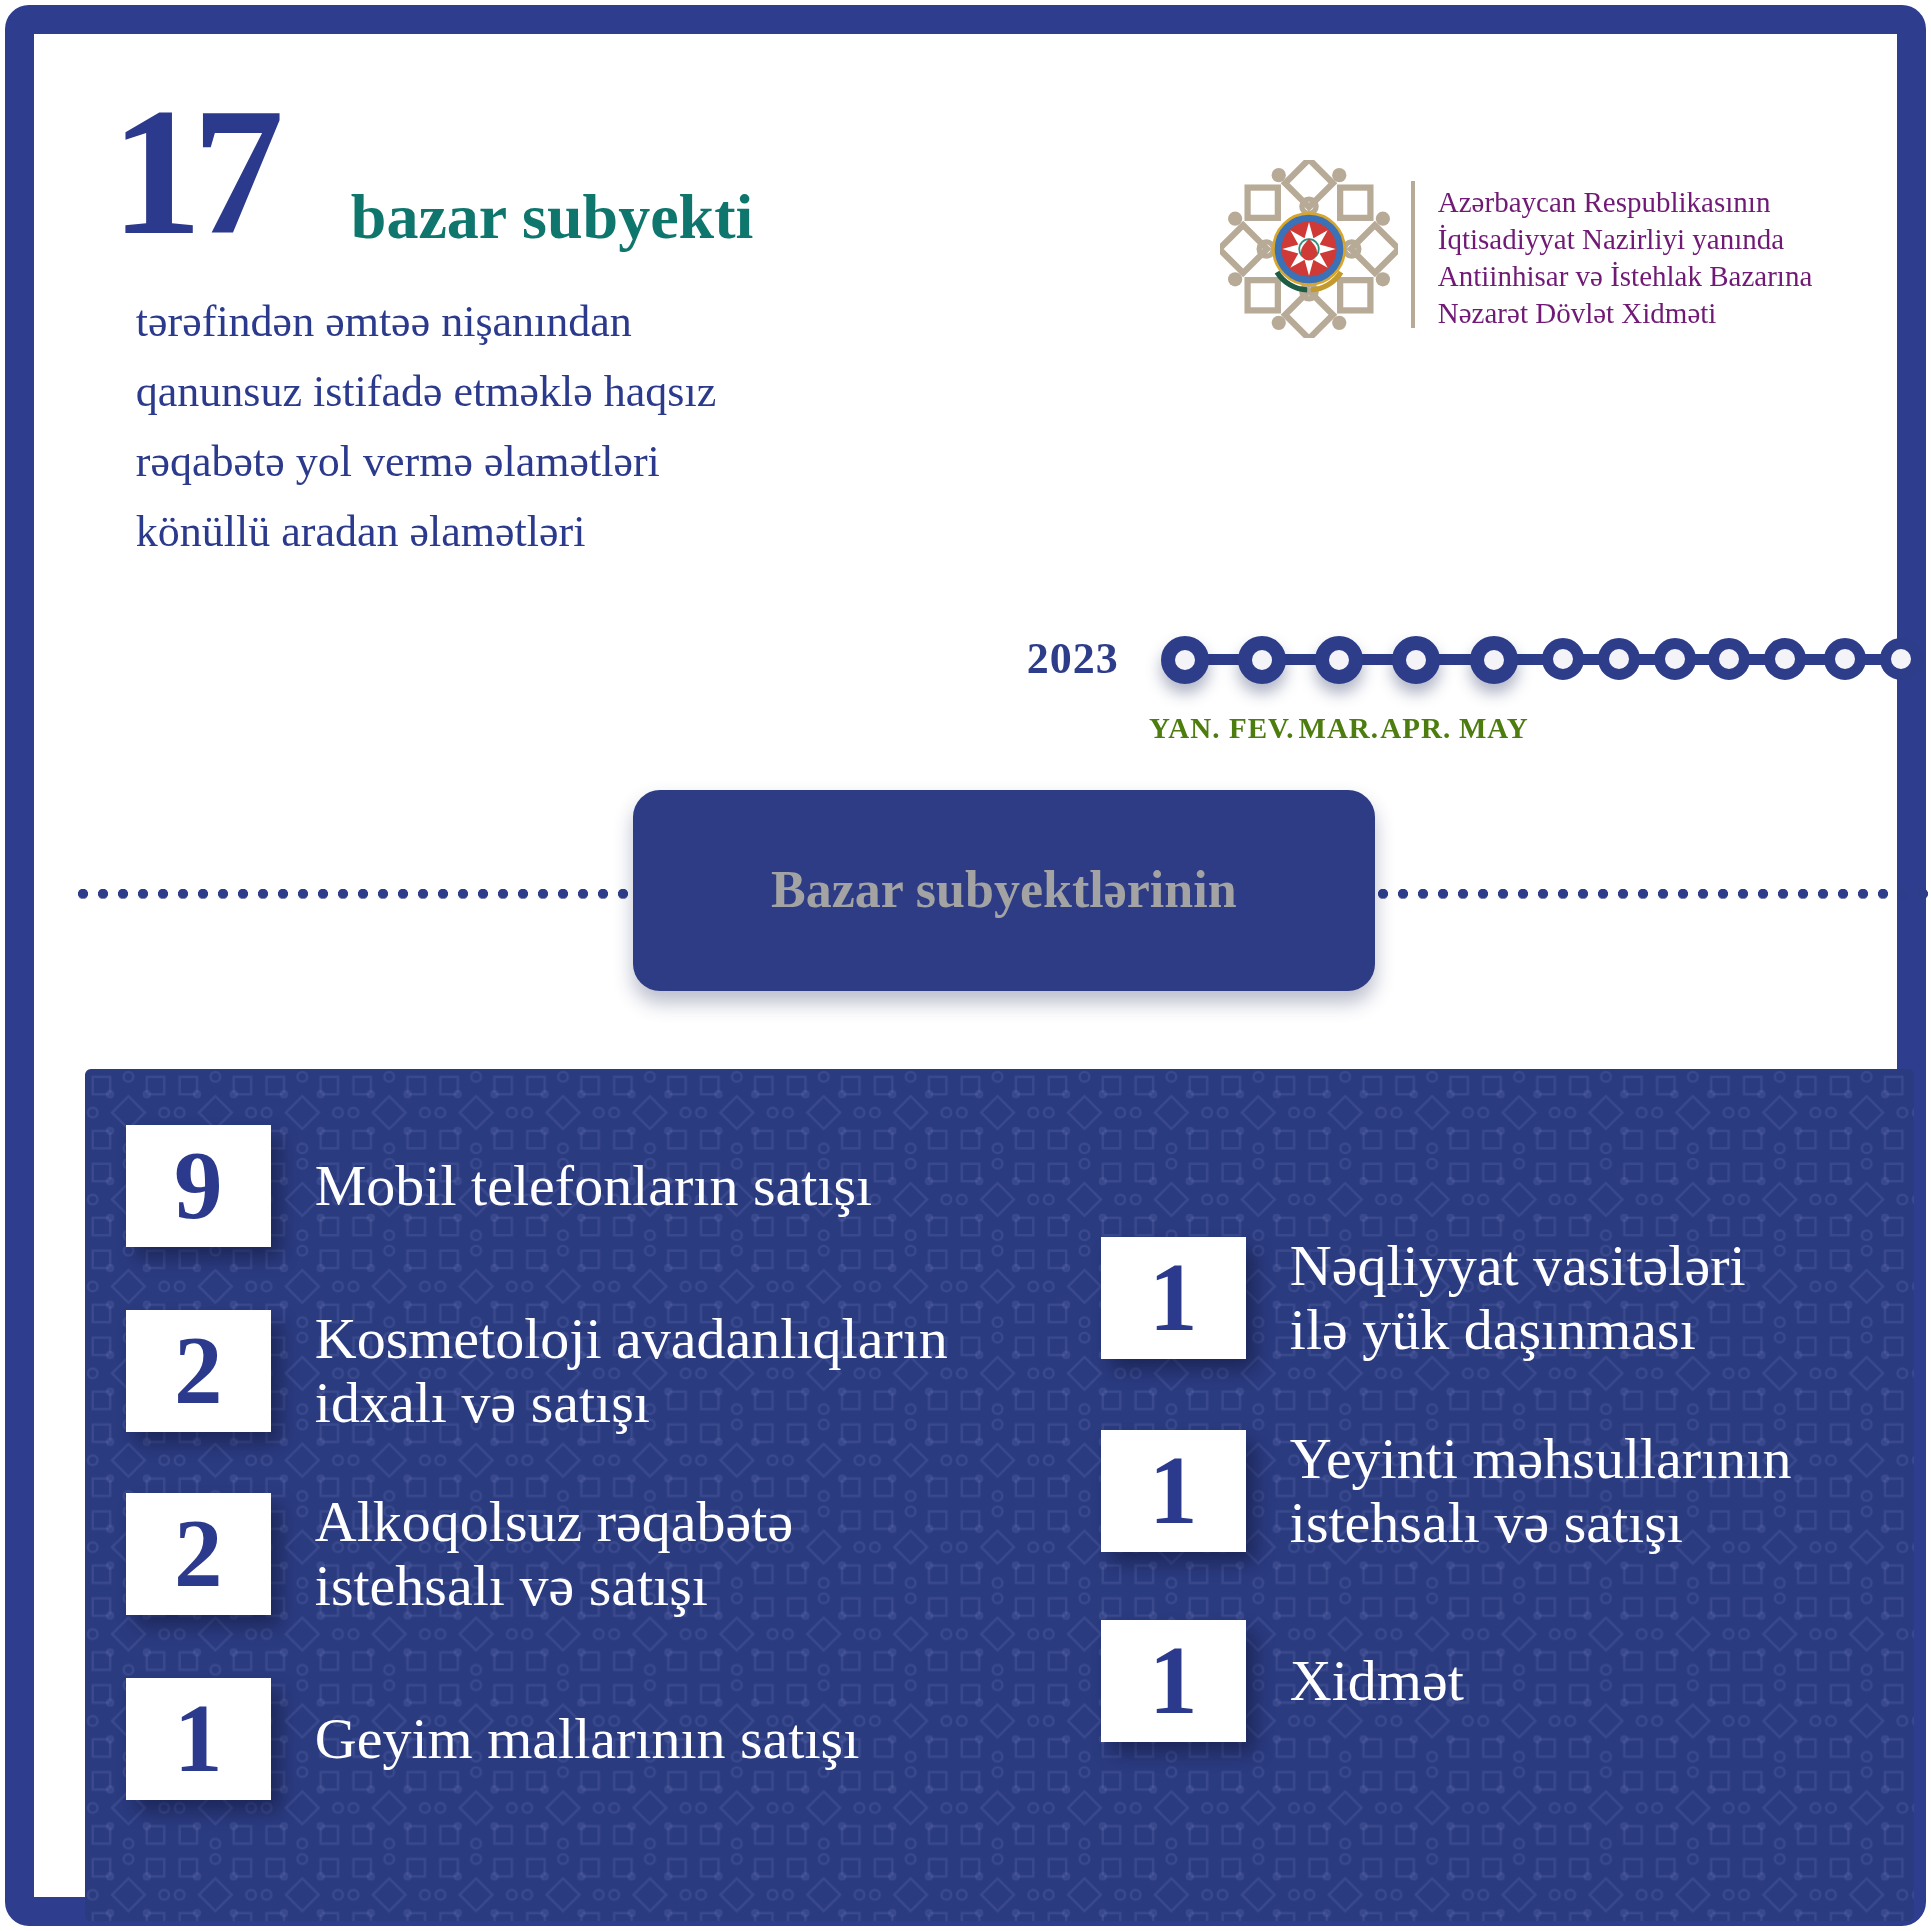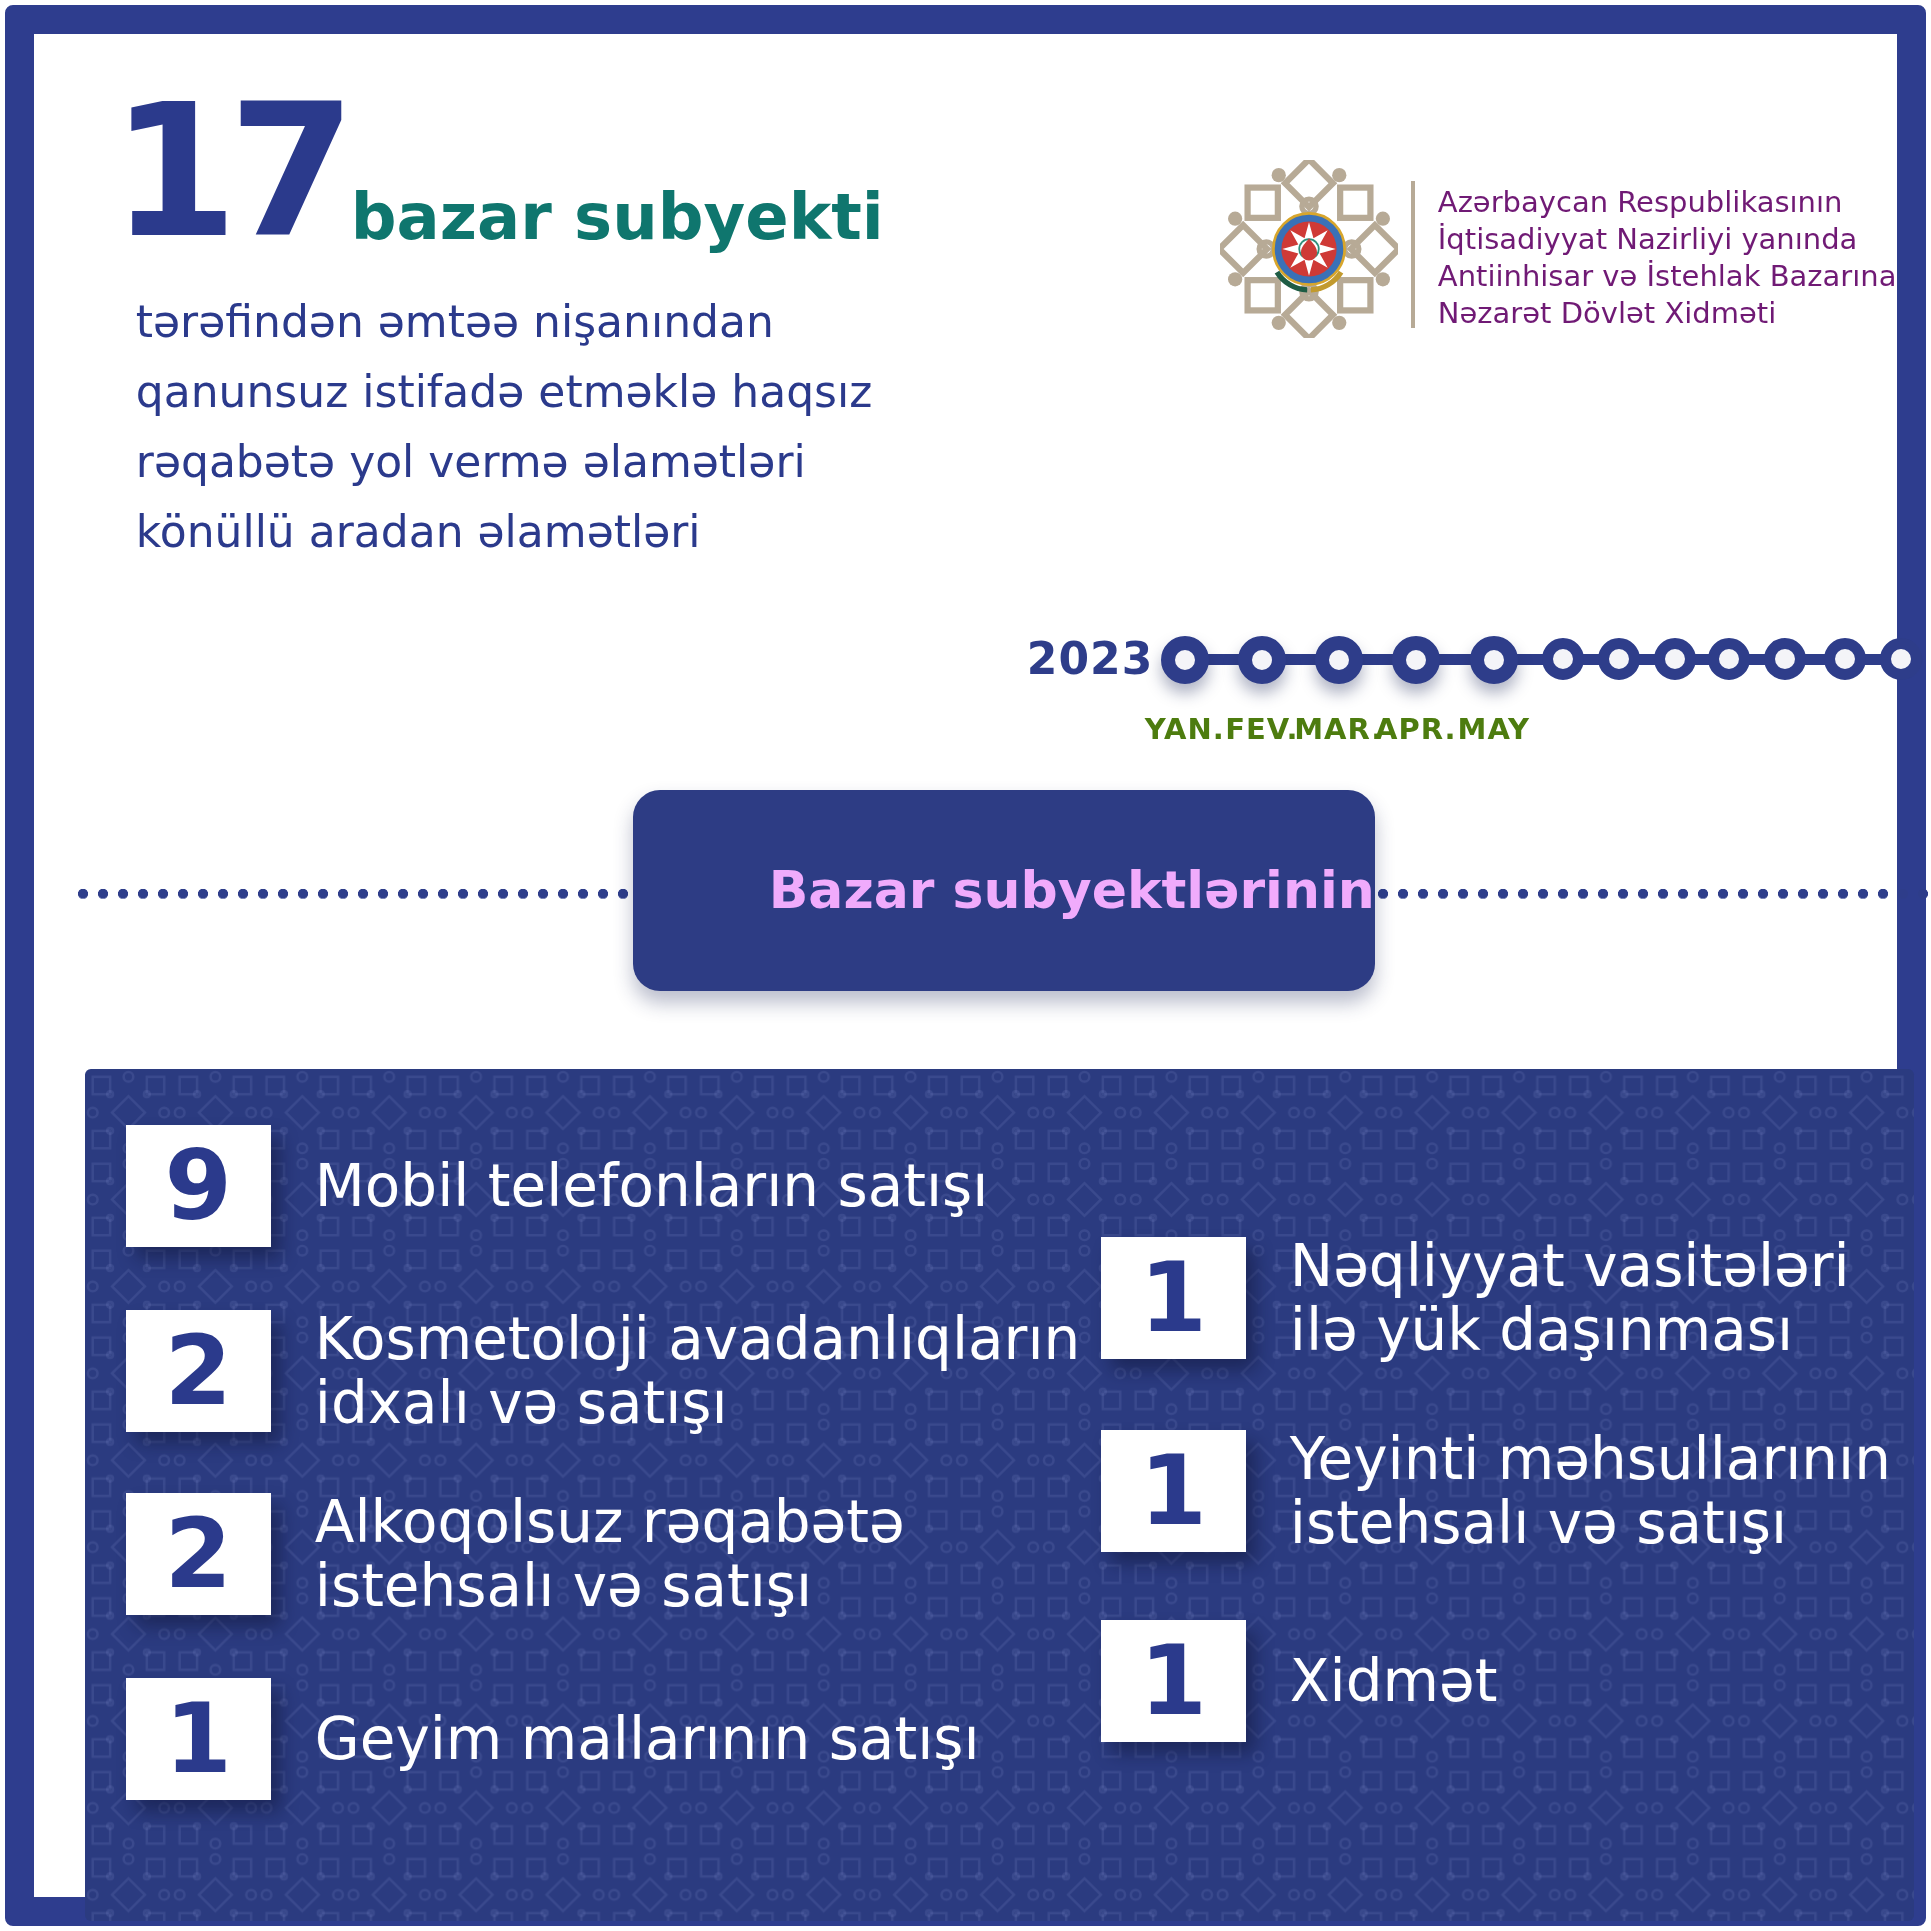--- a/index.html
+++ b/index.html
@@ -2,21 +2,21 @@
 <html><head>
 <meta charset="utf-8">
 <style>
   html,body{margin:0;padding:0;background:#ffffff;}
   .canvas{
     position:relative;width:1931px;height:1931px;background:#ffffff;overflow:hidden;
     font-family:"DejaVu Sans","Liberation Sans",sans-serif;color:#2b3a8c;
   }
   .frame{
     position:absolute;inset:4.8px;background:#ffffff;
-    border:29px solid #2e3d8e;border-radius:8px;
+    border:29px solid #2e3d8e;border-radius:24px;font-family:Liberation Serif, serif;
   }
   
   .num17{
     position:absolute;left:77px;top:46px;font-size:183px;line-height:1;
     font-weight:bold;letter-spacing:-9.7px;color:#2b3a8c;
   }
   .headline-title{
     position:absolute;left:317px;top:151px;font-size:64px;line-height:1;
     font-weight:bold;color:#0f766e;
   }
@@ -52,22 +52,22 @@
   
   .dots{
     position:absolute;left:39px;top:854px;width:1856px;height:11.6px;
     background:radial-gradient(circle,#2e3d8a 4.8px,rgba(46,61,138,0) 5.3px);
     background-size:20px 11.6px;background-repeat:repeat-x;
   }
   
   .section-box{
     position:absolute;left:599px;top:756px;width:742px;height:201px;
     background:#2d3c84;border-radius:27px;box-shadow:0 11.6px 19.3px rgba(30,40,90,0.30);
-    display:flex;flex-direction:column;align-items:flex-end;justify-content:center;
-    color:#f0abfc;font-size:52px;font-weight:bold;line-height:68px;text-align:center;
+    display:flex;flex-direction:column;align-items:center;justify-content:center;
+    color:#a3a3a3;font-size:52px;font-weight:bold;line-height:68px;text-align:center;
   }
   
   .panel{
     position:absolute;left:51px;top:1035px;width:1829px;height:852px;
     background:#2b3b80;border-radius:5.8px;
   }
   .panel-pattern{position:absolute;inset:0;width:100%;height:100%;border-radius:inherit;}
   .stat-row{position:absolute;display:flex;align-items:center;gap:44px;}
   .numbox{
     width:145px;height:122px;background:#ffffff;flex:0 0 auto;

